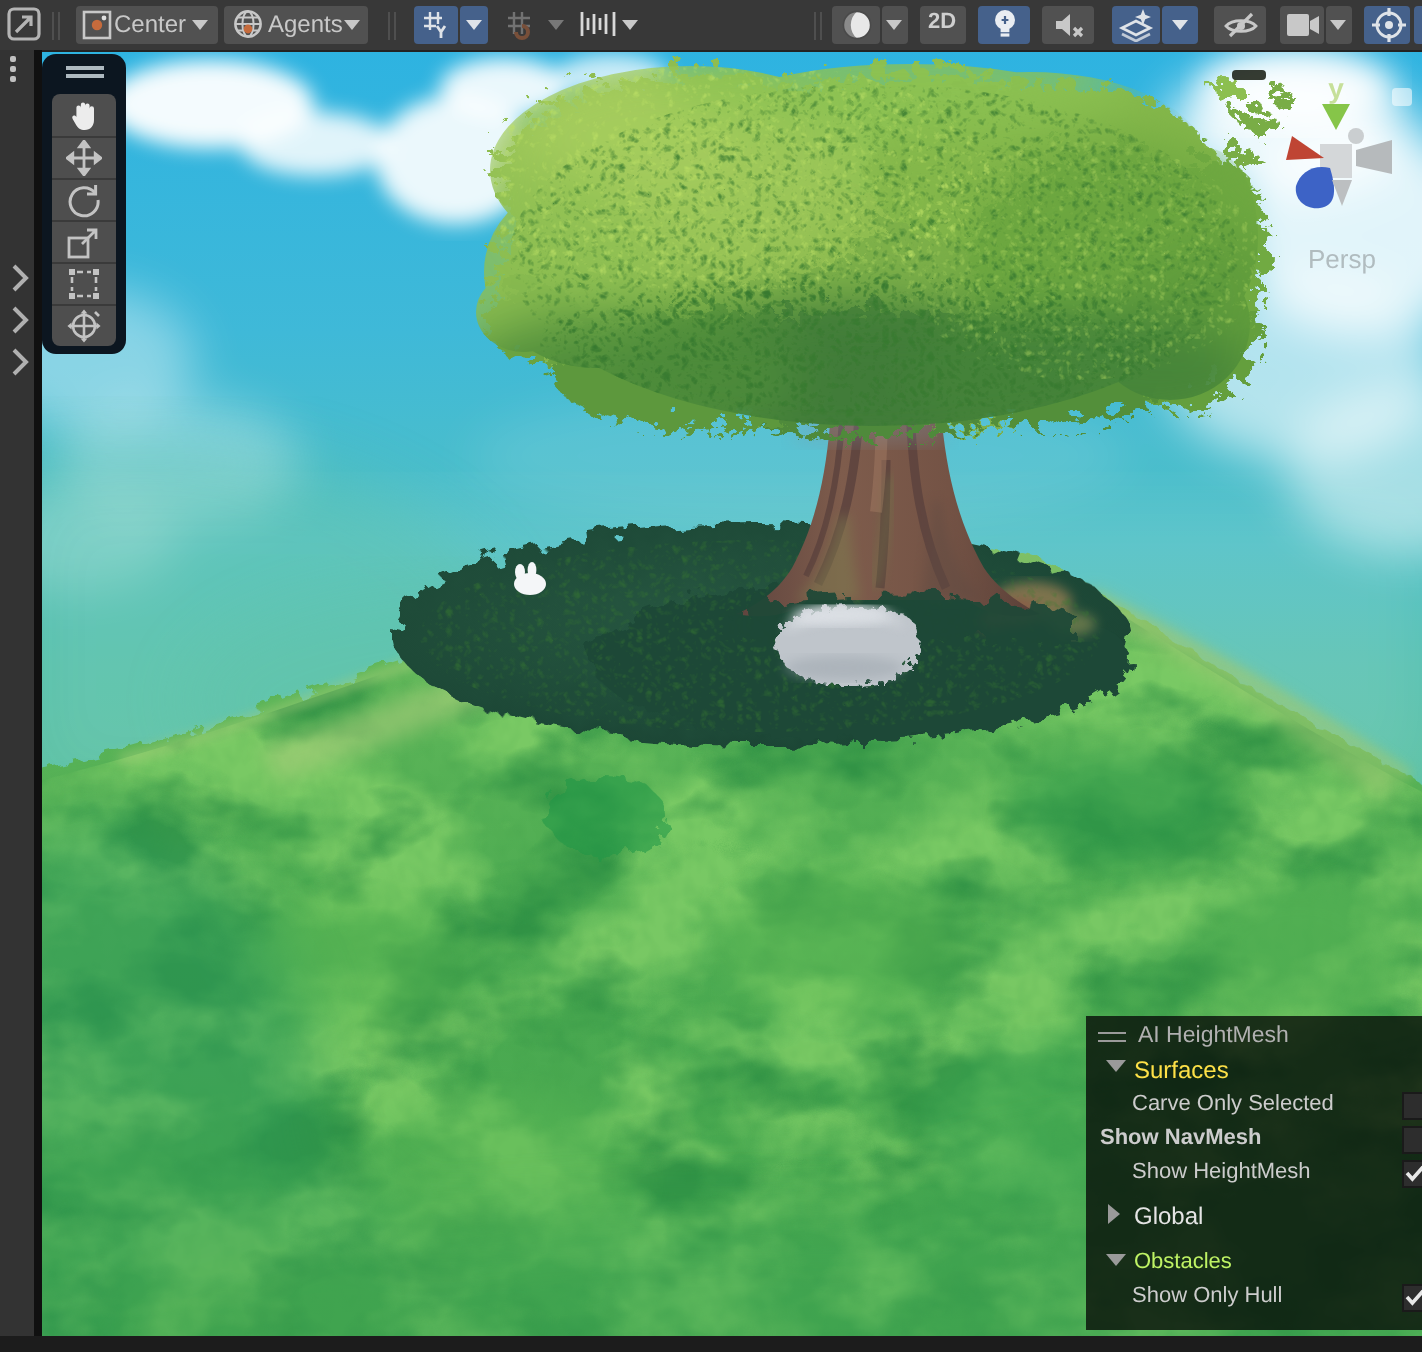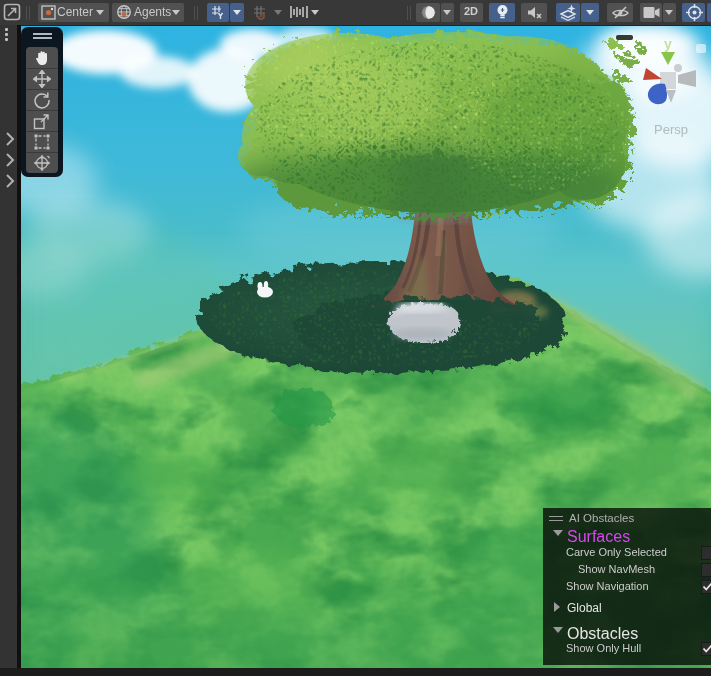--- a/index.html
+++ b/index.html
@@ -316,37 +316,37 @@
       <circle cx="9" cy="9" r="5.5" fill="none" stroke="#c3c3c3" stroke-width="1.3"></circle>
       <path d="M9,2 V16 M2,9 H16" stroke="#c3c3c3" stroke-width="1.3"></path>
       <path d="M9,0.7 L7.3,2.8 H10.7 Z M9,17.3 L7.3,15.2 H10.7 Z M0.7,9 L2.8,7.3 V10.7 Z M17.3,9 L15.2,7.3 V10.7 Z" fill="#c3c3c3"></path>
       <path d="M14.5,2 L16.5,4" stroke="#c3c3c3" stroke-width="1.3"></path>
     </svg>
   </div>
 
   <div class="abs" style="left:543px;top:508px;width:168px;height:157px;background:rgba(6,9,7,0.78);color:#cfcfcf;font-size:11px;">
     <div style="position:absolute;left:6px;top:8px;width:14px;height:1.4px;background:#9a9a9a"></div>
     <div style="position:absolute;left:6px;top:11.5px;width:14px;height:1.4px;background:#9a9a9a"></div>
-    <div style="position:absolute;left:26px;top:4px;color:#b0b0b0;font-size:11.5px;">AI Obstacles</div>
+    <div style="position:absolute;left:26px;top:4px;color:#b0b0b0;font-size:11.5px;">AI HeightMesh</div>
     <div style="position:absolute;left:10px;top:22px;width:0;height:0;border-left:5px solid transparent;border-right:5px solid transparent;border-top:6px solid #9a9a9a"></div>
-    <div style="position:absolute;left:24px;top:20px;color:#d946ef;font-size:16px;">Surfaces</div>
+    <div style="position:absolute;left:24px;top:20px;color:#fde047;font-size:12px;">Surfaces</div>
     <div style="position:absolute;left:23px;top:546px;"></div>
     <div style="position:absolute;left:23px;top:38px;color:#cccccc;">Carve Only Selected</div>
-    <div style="position:absolute;left:35px;top:55px;color:#cccccc;">Show NavMesh</div>
-    <div style="position:absolute;left:23px;top:72px;color:#cccccc;">Show Navigation</div>
+    <div style="position:absolute;left:7px;top:55px;color:#cccccc;font-weight:bold;">Show NavMesh</div>
+    <div style="position:absolute;left:23px;top:72px;color:#cccccc;">Show HeightMesh</div>
     <div style="position:absolute;left:158px;top:38px;width:12px;height:12px;background:#2d2d2d;border:1px solid #1a1a1a"></div>
     <div style="position:absolute;left:158px;top:55px;width:12px;height:12px;background:#2d2d2d;border:1px solid #1a1a1a"></div>
     <div style="position:absolute;left:158px;top:72px;width:12px;height:12px;background:#2d2d2d;border:1px solid #1a1a1a"></div>
     <svg style="position:absolute;left:159px;top:73px" width="11" height="11" viewBox="0 0 11 11">
         <path d="M1.5,5.5 L4.2,8.5 L9.5,2.5" stroke="#e8e8e8" stroke-width="1.8" fill="none"></path>
       </svg>
     <div style="position:absolute;left:11px;top:94px;width:0;height:0;border-top:5px solid transparent;border-bottom:5px solid transparent;border-left:6px solid #9a9a9a"></div>
     <div style="position:absolute;left:24px;top:93px;color:#e4e4e4;font-size:12px;">Global</div>
     <div style="position:absolute;left:10px;top:119px;width:0;height:0;border-left:5px solid transparent;border-right:5px solid transparent;border-top:6px solid #9a9a9a"></div>
-    <div style="position:absolute;left:24px;top:117px;color:#e5e5e5;font-size:16px;">Obstacles</div>
+    <div style="position:absolute;left:24px;top:117px;color:#bef264;font-size:11px;">Obstacles</div>
     <div style="position:absolute;left:23px;top:134px;color:#cccccc;">Show Only Hull</div>
     <div style="position:absolute;left:158px;top:134px;width:12px;height:12px;background:#2d2d2d;border:1px solid #1a1a1a"></div>
     <svg style="position:absolute;left:159px;top:135px" width="11" height="11" viewBox="0 0 11 11">
         <path d="M1.5,5.5 L4.2,8.5 L9.5,2.5" stroke="#e8e8e8" stroke-width="1.8" fill="none"></path>
       </svg>
   </div>
 
   <div class="abs" style="left:0;top:0;width:711px;height:25px;background:#383838;border-bottom:1px solid #232323">
 
     <svg class="abs" style="left:3px;top:3px" width="18" height="18" viewBox="0 0 18 18">

